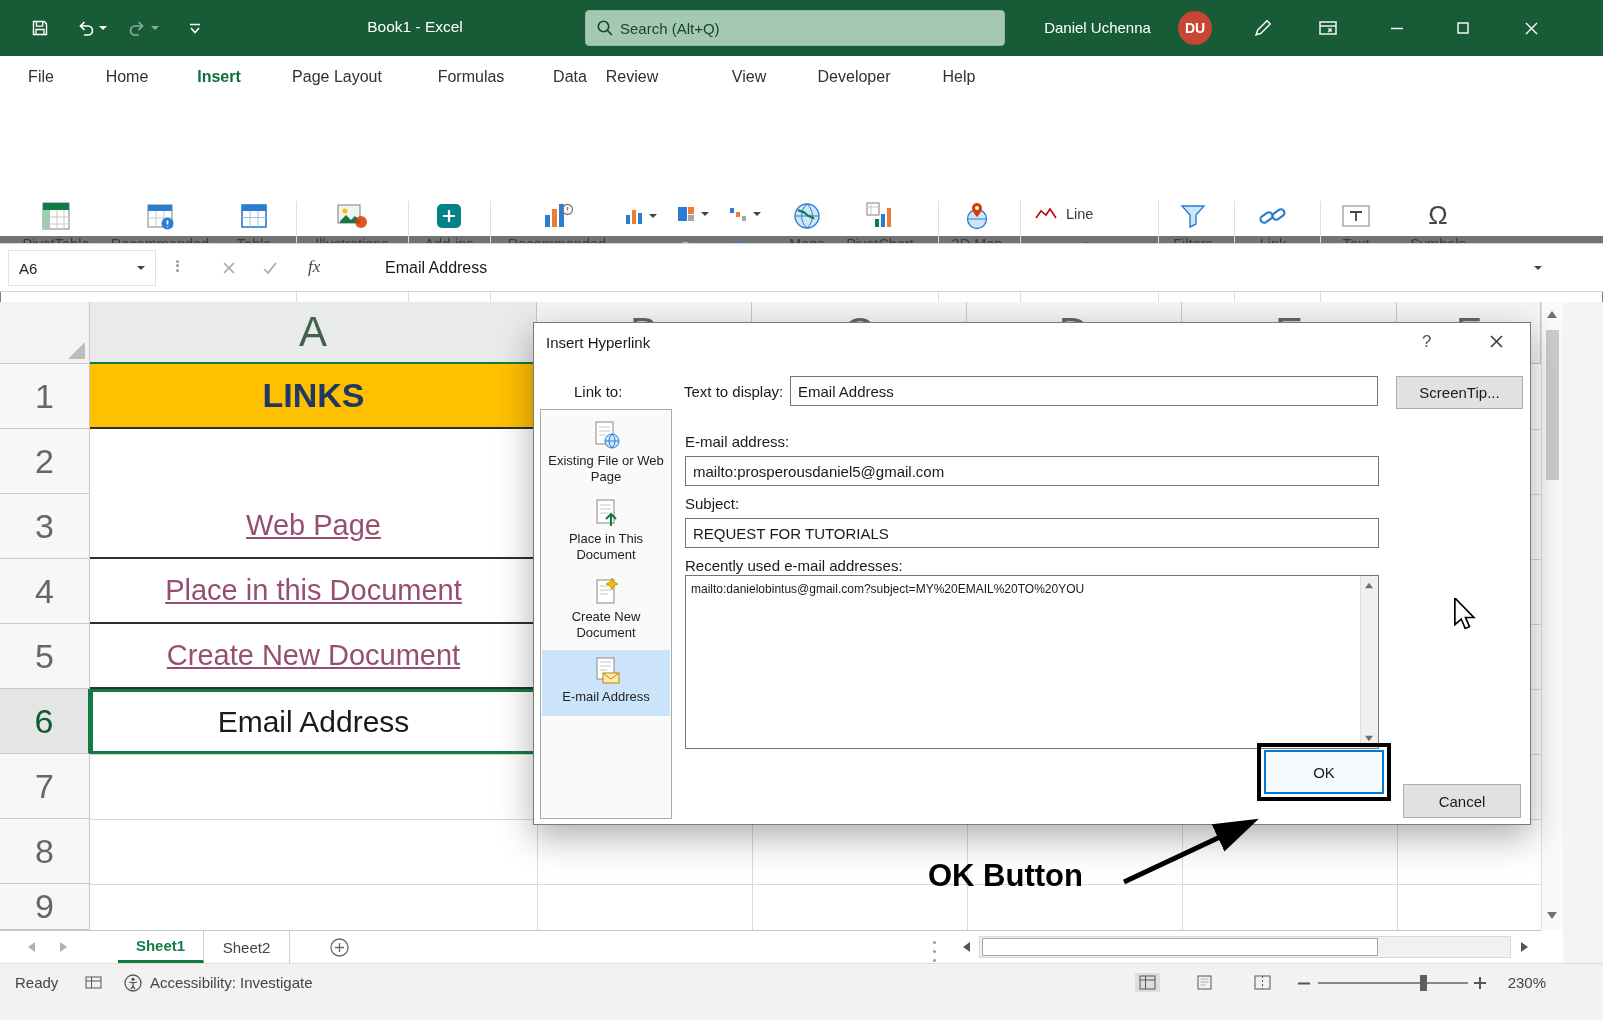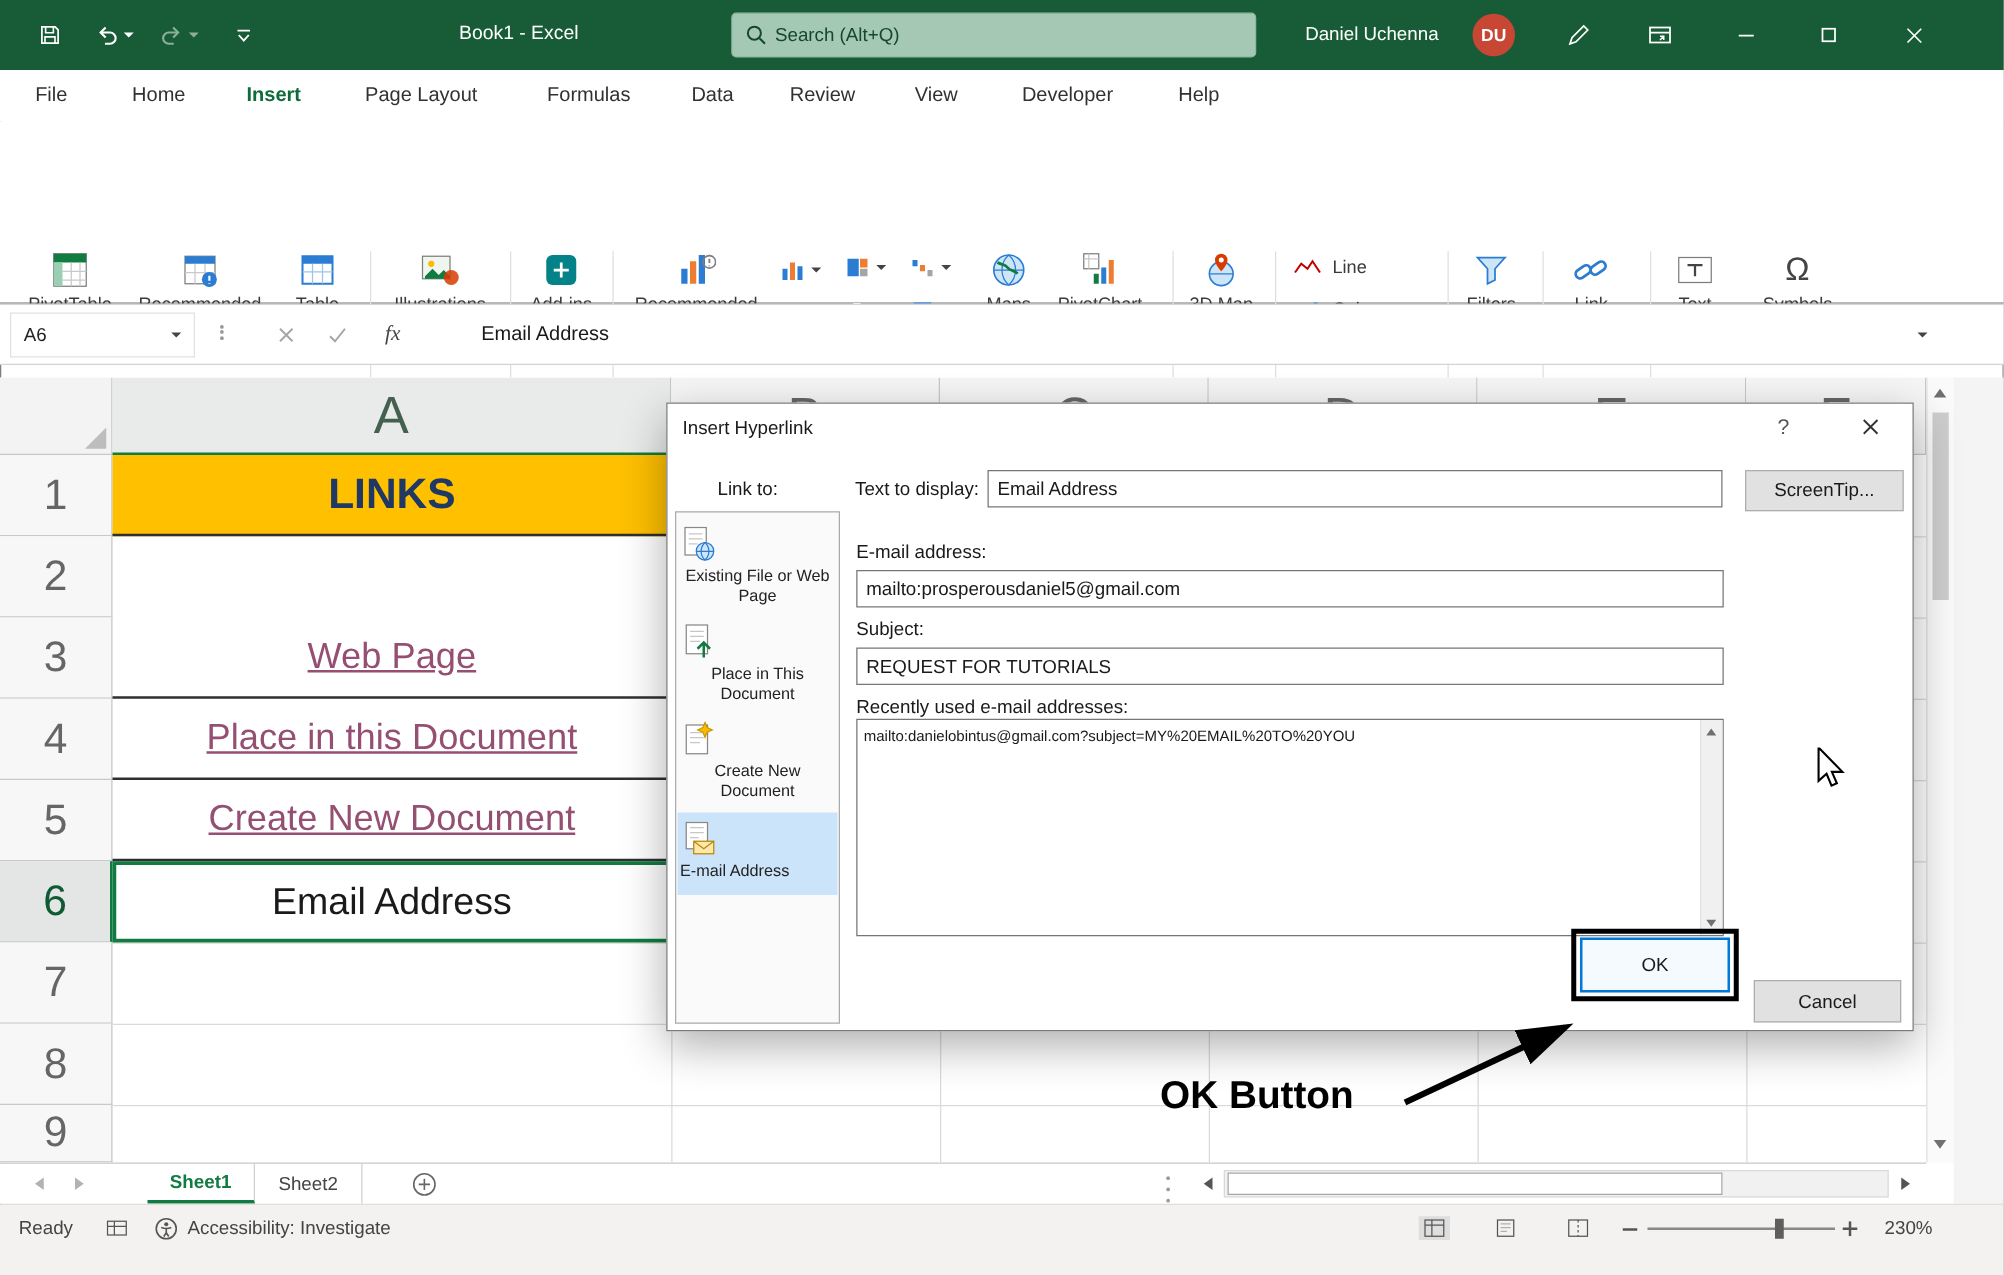--- a/index.html
+++ b/index.html
@@ -15,21 +15,21 @@
 #searchbox{position:absolute;left:585px;top:10px;width:420px;height:36px;background:#A5C8B4;border:1px solid #8FB9A1;border-radius:4px;display:flex;align-items:center;gap:12px;padding-left:34px;font-size:15px;color:#14472C}
 .avatar{position:absolute;left:1178px;top:11px;width:34px;height:34px;border-radius:50%;background:#C74634;color:#fff;font-weight:bold;font-size:14px;display:flex;align-items:center;justify-content:center}
 .tb-user{position:absolute;left:1030px;top:19px;width:135px;text-align:center;font-size:15px;color:#fff}
 
 #tabrow{position:absolute;left:0;top:56px;width:100%;height:41px;background:#fff}
 .rtab{position:absolute;top:0;height:41px;display:flex;align-items:center;font-size:16px;color:#323130;transform:translateX(-50%)}
 .rtab.active{color:#0F6B3C;font-weight:bold}
 #tab-underline{position:absolute;top:90px;height:3px;background:#107C41;border-radius:2px}
 #sharebtn{position:absolute;left:1458px;top:62px;height:30px;display:flex;align-items:center;gap:7px;font-size:16px;color:#185C37}
 
-#ribbon{position:absolute;left:0;top:97px;width:100%;height:146px;background:#fff;border-bottom:1px solid #737373}
+#ribbon{position:absolute;left:0;top:97px;width:100%;height:146px;background:#fff;border-bottom:7px solid #737373}
 .bb{position:absolute;top:102px;display:flex;flex-direction:column;align-items:center;gap:3px;font-size:14.5px;color:#3b3a39;text-align:center;line-height:1.14}
 .bb .ic{height:34px;display:flex;align-items:center;justify-content:center}
 .sb{position:absolute;display:flex;align-items:center;gap:5px;height:26px}
 .spark{position:absolute;left:1034px;display:flex;align-items:center;gap:8px;font-size:14.5px;color:#3b3a39;height:26px}
 .vsep{position:absolute;top:104px;height:126px;width:1px;background:#E1DFDD}
 .glabel{position:absolute;top:219px;font-size:13px;color:#605E5C;transform:translateX(-50%)}
 
 #fbar{position:absolute;left:0;top:243px;width:100%;height:49px;background:#fff;border-top:1px solid #D4D4D4;border-bottom:1px solid #D4D4D4}
 #namebox{position:absolute;left:8px;top:6px;width:148px;height:36px;border:1px solid #E1E1E1;display:flex;align-items:center;justify-content:space-between;padding:0 10px;font-size:15px;color:#222}
 .fdot{width:3px;height:3px;border-radius:50%;background:#999;margin:1.5px 0}
@@ -56,21 +56,21 @@
 .sheettab{position:absolute;top:0;height:32px;display:flex;align-items:center;justify-content:center;font-size:15px;color:#444;border-right:1px solid #D0D0D0}
 .sheettab.active{color:#107C41;font-weight:bold;border-bottom:3px solid #107C41}
 
 #statusbar{position:absolute;left:0;top:963px;width:100%;height:57px;background:#F3F2F1;border-top:1px solid #E1DFDD;font-size:15px;color:#444}
 
 #dlg{position:absolute;left:533px;top:322px;width:998px;height:503px;background:#fff;border:1px solid #7a7a7a;box-shadow:0 12px 34px rgba(0,0,0,.32);z-index:10;font-size:15px;color:#1a1a1a}
 .dlbl{position:absolute;font-size:15px;color:#1a1a1a}
 .dinput{position:absolute;border:1px solid #767676;background:#fff;display:flex;align-items:center;padding-left:7px;font-size:15px;color:#1a1a1a}
 .dbtn{position:absolute;background:#E1E1E1;border:1px solid #ADADAD;display:flex;align-items:center;justify-content:center;font-size:15px;color:#1a1a1a}
 #dside{position:absolute;left:6px;top:86px;width:132px;height:410px;background:#FAFAFA;border:1px solid #ABABAB}
-.sitem{position:absolute;left:1px;width:128px;display:flex;flex-direction:column;align-items:flex-start;gap:4px;padding:7px 2px;text-align:center;font-size:13px;line-height:1.25;color:#222}
+.sitem{position:absolute;left:1px;width:128px;display:flex;flex-direction:column;align-items:center;gap:4px;padding:7px 2px;text-align:center;font-size:13px;line-height:1.25;color:#222}
 .sitem.sel{background:#CBE4F9}
 #listbox{position:absolute;left:151px;top:252px;width:694px;height:174px;border:1px solid #767676;background:#fff}
 #lb-scroll{position:absolute;right:0;top:0;width:18px;height:100%;background:#F0F0F0;border-left:1px solid #DFDFDF}
 
 #ann-label{position:absolute;left:928px;top:858px;font-size:31px;font-weight:bold;color:#000;z-index:20}
 #ann-arrow{position:absolute;left:1112px;top:798px;z-index:20}
 #cursor{position:absolute;left:1452px;top:598px;z-index:30}
 </style>
 </head>
 <body>
@@ -145,21 +145,21 @@
     </div>
   </div>
 
   <div id="tabrow">
     <span class="rtab" style="left:41px">File</span>
     <span class="rtab" style="left:127px">Home</span>
     <span class="rtab active" style="left:219px">Insert</span>
     <span class="rtab" style="left:337px">Page Layout</span>
     <span class="rtab" style="left:471px">Formulas</span>
     <span class="rtab" style="left:570px">Data</span>
-    <span class="rtab" style="left:658px">Review</span>
+    <span class="rtab" style="left:632px">Review</span>
     <span class="rtab" style="left:749px">View</span>
     <span class="rtab" style="left:854px">Developer</span>
     <span class="rtab" style="left:959px">Help</span>
     <div id="tab-underline" style="left:192px;width:54px"></div>
     <div id="sharebtn">
       <svg width="19" height="19" viewBox="0 0 19 19">
           <path d="M9.5 2v9" stroke="#107C41" stroke-width="1.6" fill="none"></path>
           <path d="M6 5.2 9.5 1.7 13 5.2" fill="none" stroke="#107C41" stroke-width="1.6"></path>
           <path d="M4 9v7.5h11V9" fill="none" stroke="#107C41" stroke-width="1.6"></path>
         </svg>

